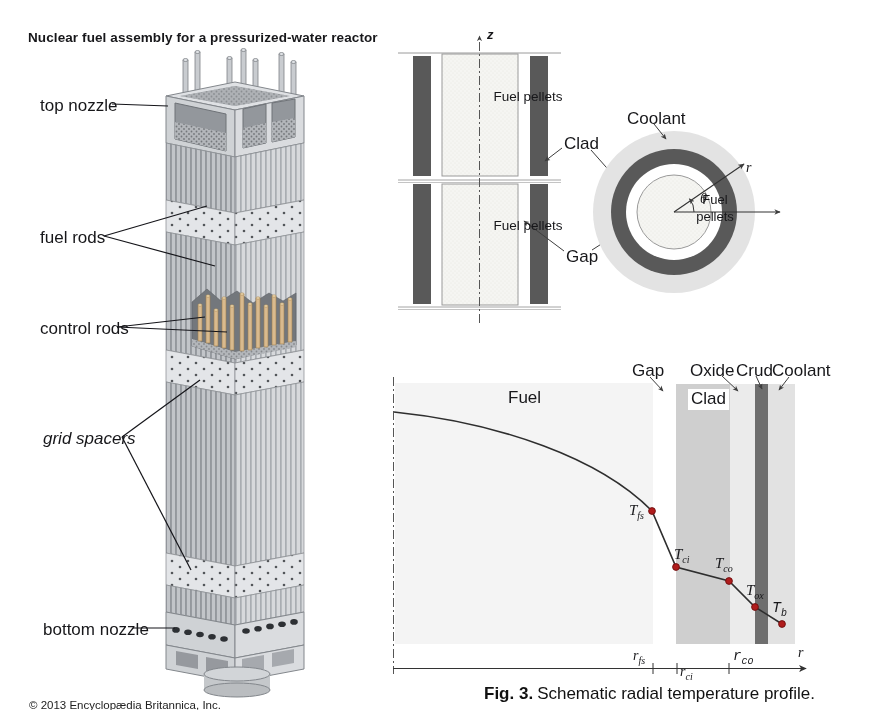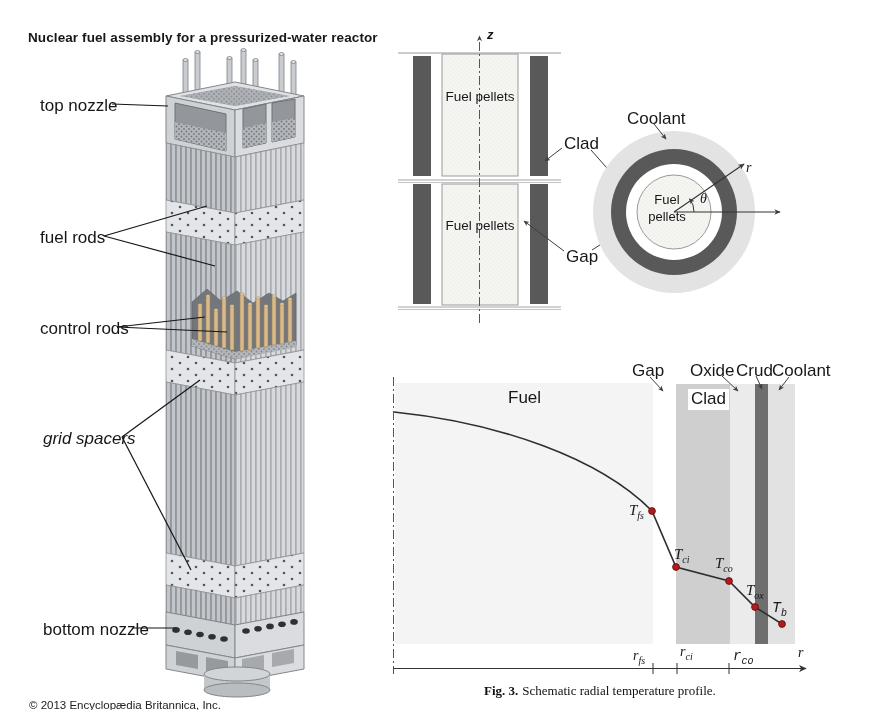--- a/index.html
+++ b/index.html
@@ -3,26 +3,26 @@
 <meta charset="utf-8">
 <style>
   html,body{margin:0;padding:0;background:#ffffff;}
   body{position:relative;width:884px;height:710px;overflow:hidden;
        font-family:"Liberation Sans",sans-serif;color:#1a1a1a;}
   #gfx{position:absolute;left:0;top:0;}
   #labels{position:absolute;left:0;top:0;width:884px;height:710px;}
   .lbl{position:absolute;font-size:17px;line-height:1.15;white-space:nowrap;color:#17171a;}
   .title{font-weight:bold;font-size:13.5px;letter-spacing:.1px;}
   .small{font-size:11.5px;color:#222;}
-  .two{white-space:normal;text-align:center;line-height:1.3;font-size:13.5px;}
+  .two{white-space:normal;text-align:center;line-height:1.3;font-size:13.5px;margin-left:48px;}
   .mathI{font-family:"Liberation Serif","DejaVu Serif",serif;font-style:italic;font-size:15px;}
   .mathI sub{font-size:10px;font-style:italic;}
   .zlab{font-weight:bold;font-style:italic;font-size:13px;}
   .cladbox{background:#ffffff;padding:0 3px 1px 3px;}
-  .caption{font-family:Liberation Serif, serif;font-size:13px;color:#111;text-align:right;}
+  .caption{font-family:Liberation Sans, sans-serif;font-size:17px;color:#111;text-align:right;}
   .caption b{margin-right:4px;}
 </style>
 </head>
 <body>
 
 <svg id="gfx" width="884" height="710" viewBox="0 0 884 710">
   <defs>
     <marker id="arr" viewBox="0 0 10 10" refX="8.5" refY="5" markerWidth="7.5" markerHeight="7.5" orient="auto-start-reverse">
       <path d="M0,0.8 L9.5,5 L0,9.2 L2.6,5 z" fill="#333"></path>
     </marker>
@@ -268,20 +268,20 @@
   <div class="lbl" style="left:736px;top:361px;">Crud</div>
   <div class="lbl" style="left:772px;top:361px;">Coolant</div>
 
   <div class="lbl mathI" style="left:629px;top:502px;"><span>T</span><sub>fs</sub></div>
   <div class="lbl mathI" style="left:674px;top:546px;"><span>T</span><sub>ci</sub></div>
   <div class="lbl mathI" style="left:715px;top:555px;"><span>T</span><sub>co</sub></div>
   <div class="lbl mathI" style="left:746px;top:582px;"><span>T</span><sub>ox</sub></div>
   <div class="lbl mathI" style="left:772px;top:600px;font-family:Liberation Mono, monospace;"><span>T</span><sub>b</sub></div>
 
   <div class="lbl mathI" style="left:633px;top:648px;font-size:14px;"><span>r</span><sub>fs</sub></div>
-  <div class="lbl mathI" style="left:680px;top:644px;font-size:14px;"><span>r</span><sub>ci</sub></div>
+  <div class="lbl mathI" style="left:680px;top:664px;font-size:14px;"><span>r</span><sub>ci</sub></div>
   <div class="lbl mathI" style="left:733px;top:648px;font-size:14px;font-family:Liberation Mono, monospace;"><span>r</span><sub>co</sub></div>
   <div class="lbl mathI" style="left:798px;top:645px;font-size:14px;">r</div>
 
   <div class="lbl caption" style="left:484px;top:684px;">
     <b>Fig. 3.</b><span>Schematic radial temperature profile.</span>
   </div>
 </div>
 
 </body></html>

